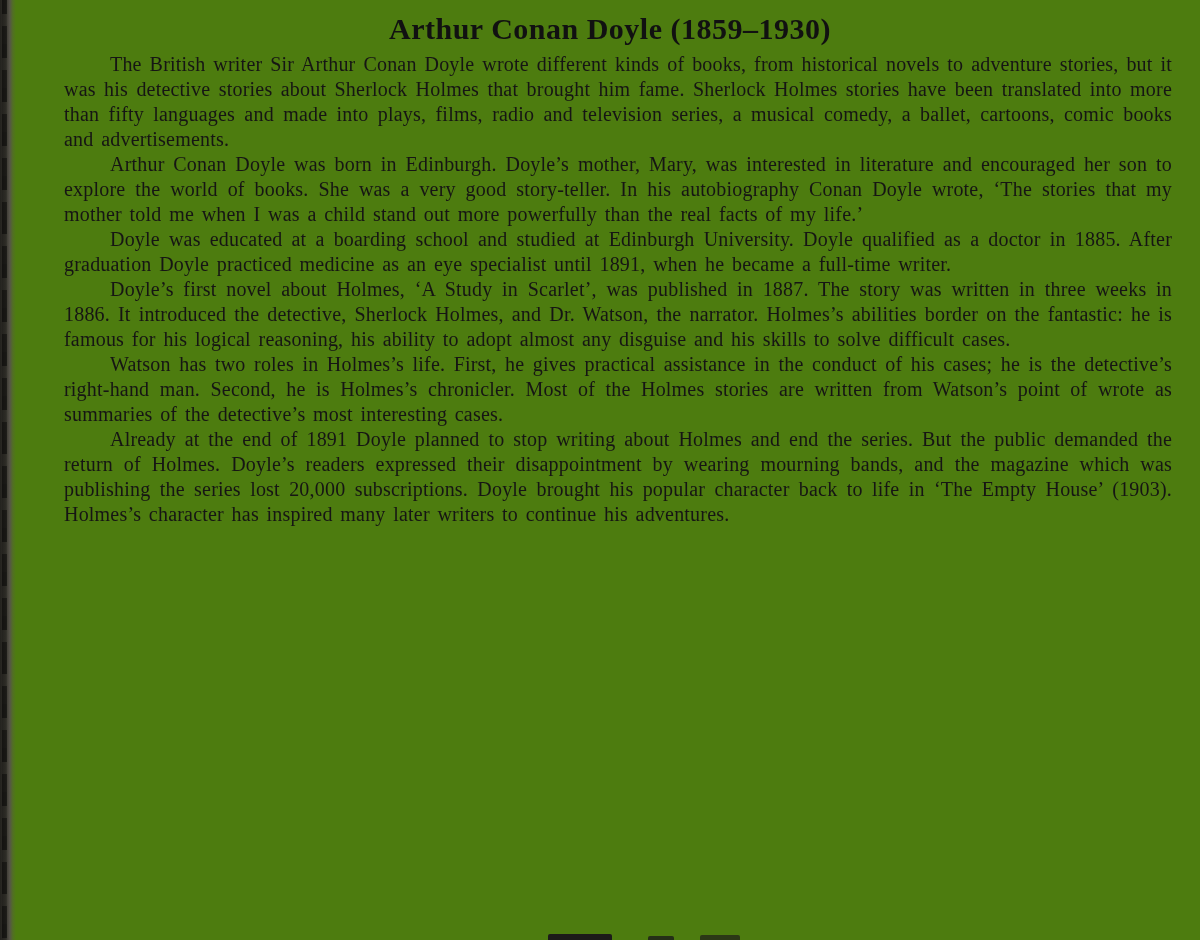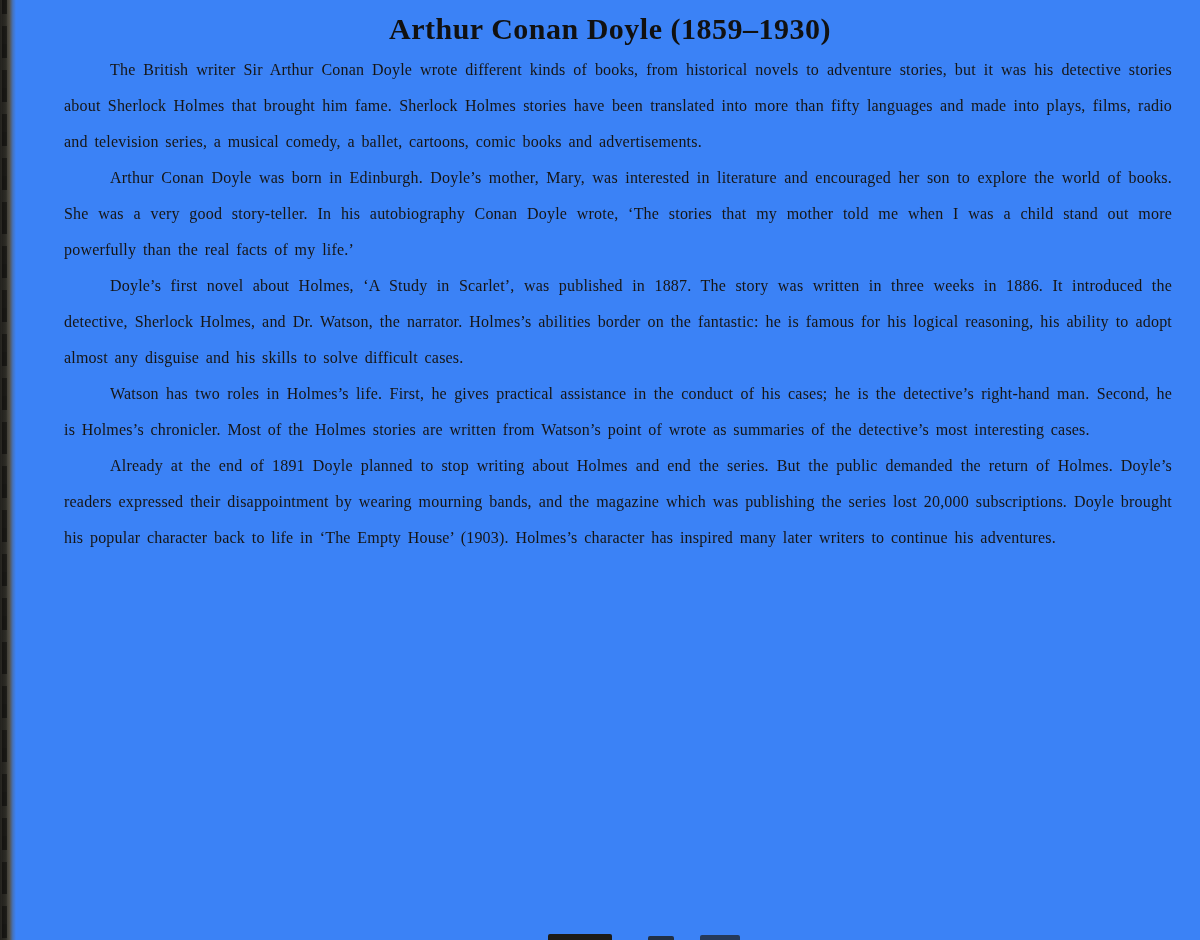--- a/index.html
+++ b/index.html
@@ -4,21 +4,21 @@
 <style>
   html, body {
     margin: 0;
     padding: 0;
     background: #e9e7e0;
   }
   .page {
     position: relative;
     width: 1200px;
     height: 940px;
-    background: #3b82f6;
+    background: #4d7c0f;
     overflow: hidden;
     font-family: "Liberation Serif", "DejaVu Serif", serif;
     color: #161514;
   }
   
   .gutter {
     position: absolute;
     left: 0;
     top: 0;
     width: 16px;
@@ -46,22 +46,22 @@
   .page-title {
     margin: 12px 40px 6px 60px;
     text-align: center;
     font-size: 30px;
     font-weight: bold;
     letter-spacing: 0.5px;
     color: #111;
   }
   .article-body {
     margin: 0 28px 0 64px;
-    font-size: 16px;
-    line-height: 36px;
+    font-size: 20px;
+    line-height: 25px;
     text-align: justify;
     letter-spacing: 0.2px;
     word-spacing: 2.5px;
   }
   .article-body p {
     margin: 0;
     text-indent: 46px;
   }
   
   .cutoff-line {
@@ -87,20 +87,21 @@
 
 <div class="page">
 
   <div class="gutter"></div>
 
   <h1 class="page-title">Arthur Conan Doyle (1859–1930)</h1>
 
   <div class="article-body">
     <p>The British writer Sir Arthur Conan Doyle wrote different kinds of books, from historical novels to adventure stories, but it was his detective stories about Sherlock Holmes that brought him fame. Sherlock Holmes stories have been translated into more than fifty languages and made into plays, films, radio and television series, a musical comedy, a ballet, cartoons, comic books and advertisements.</p>
     <p>Arthur Conan Doyle was born in Edinburgh. Doyle’s mother, Mary, was interested in literature and encouraged her son to explore the world of books. She was a very good story-teller. In his autobiography Conan Doyle wrote, ‘The stories that my mother told me when I was a child stand out more powerfully than the real facts of my life.’</p>
+    <p>Doyle was educated at a boarding school and studied at Edinburgh University. Doyle qualified as a doctor in 1885. After graduation Doyle practiced medicine as an eye specialist until 1891, when he became a full-time writer.</p>
     <p>Doyle’s first novel about Holmes, ‘A Study in Scarlet’, was published in 1887. The story was written in three weeks in 1886. It introduced the detective, Sherlock Holmes, and Dr. Watson, the narrator. Holmes’s abilities border on the fantastic: he is famous for his logical reasoning, his ability to adopt almost any disguise and his skills to solve difficult cases.</p>
     <p>Watson has two roles in Holmes’s life. First, he gives practical assistance in the conduct of his cases; he is the detective’s right-hand man. Second, he is Holmes’s chronicler. Most of the Holmes stories are written from Watson’s point of wrote as summaries of the detective’s most interesting cases.</p>
     <p>Already at the end of 1891 Doyle planned to stop writing about Holmes and end the series. But the public demanded the return of Holmes. Doyle’s readers expressed their disappointment by wearing mourning bands, and the magazine which was publishing the series lost 20,000 subscriptions. Doyle brought his popular character back to life in ‘The Empty House’ (1903). Holmes’s character has inspired many later writers to continue his adventures.</p>
   </div>
 
   <div class="cutoff-line">
     <span class="smudge s1"></span>
     <span class="smudge s2"></span>
     <span class="smudge s3"></span>
   </div>

